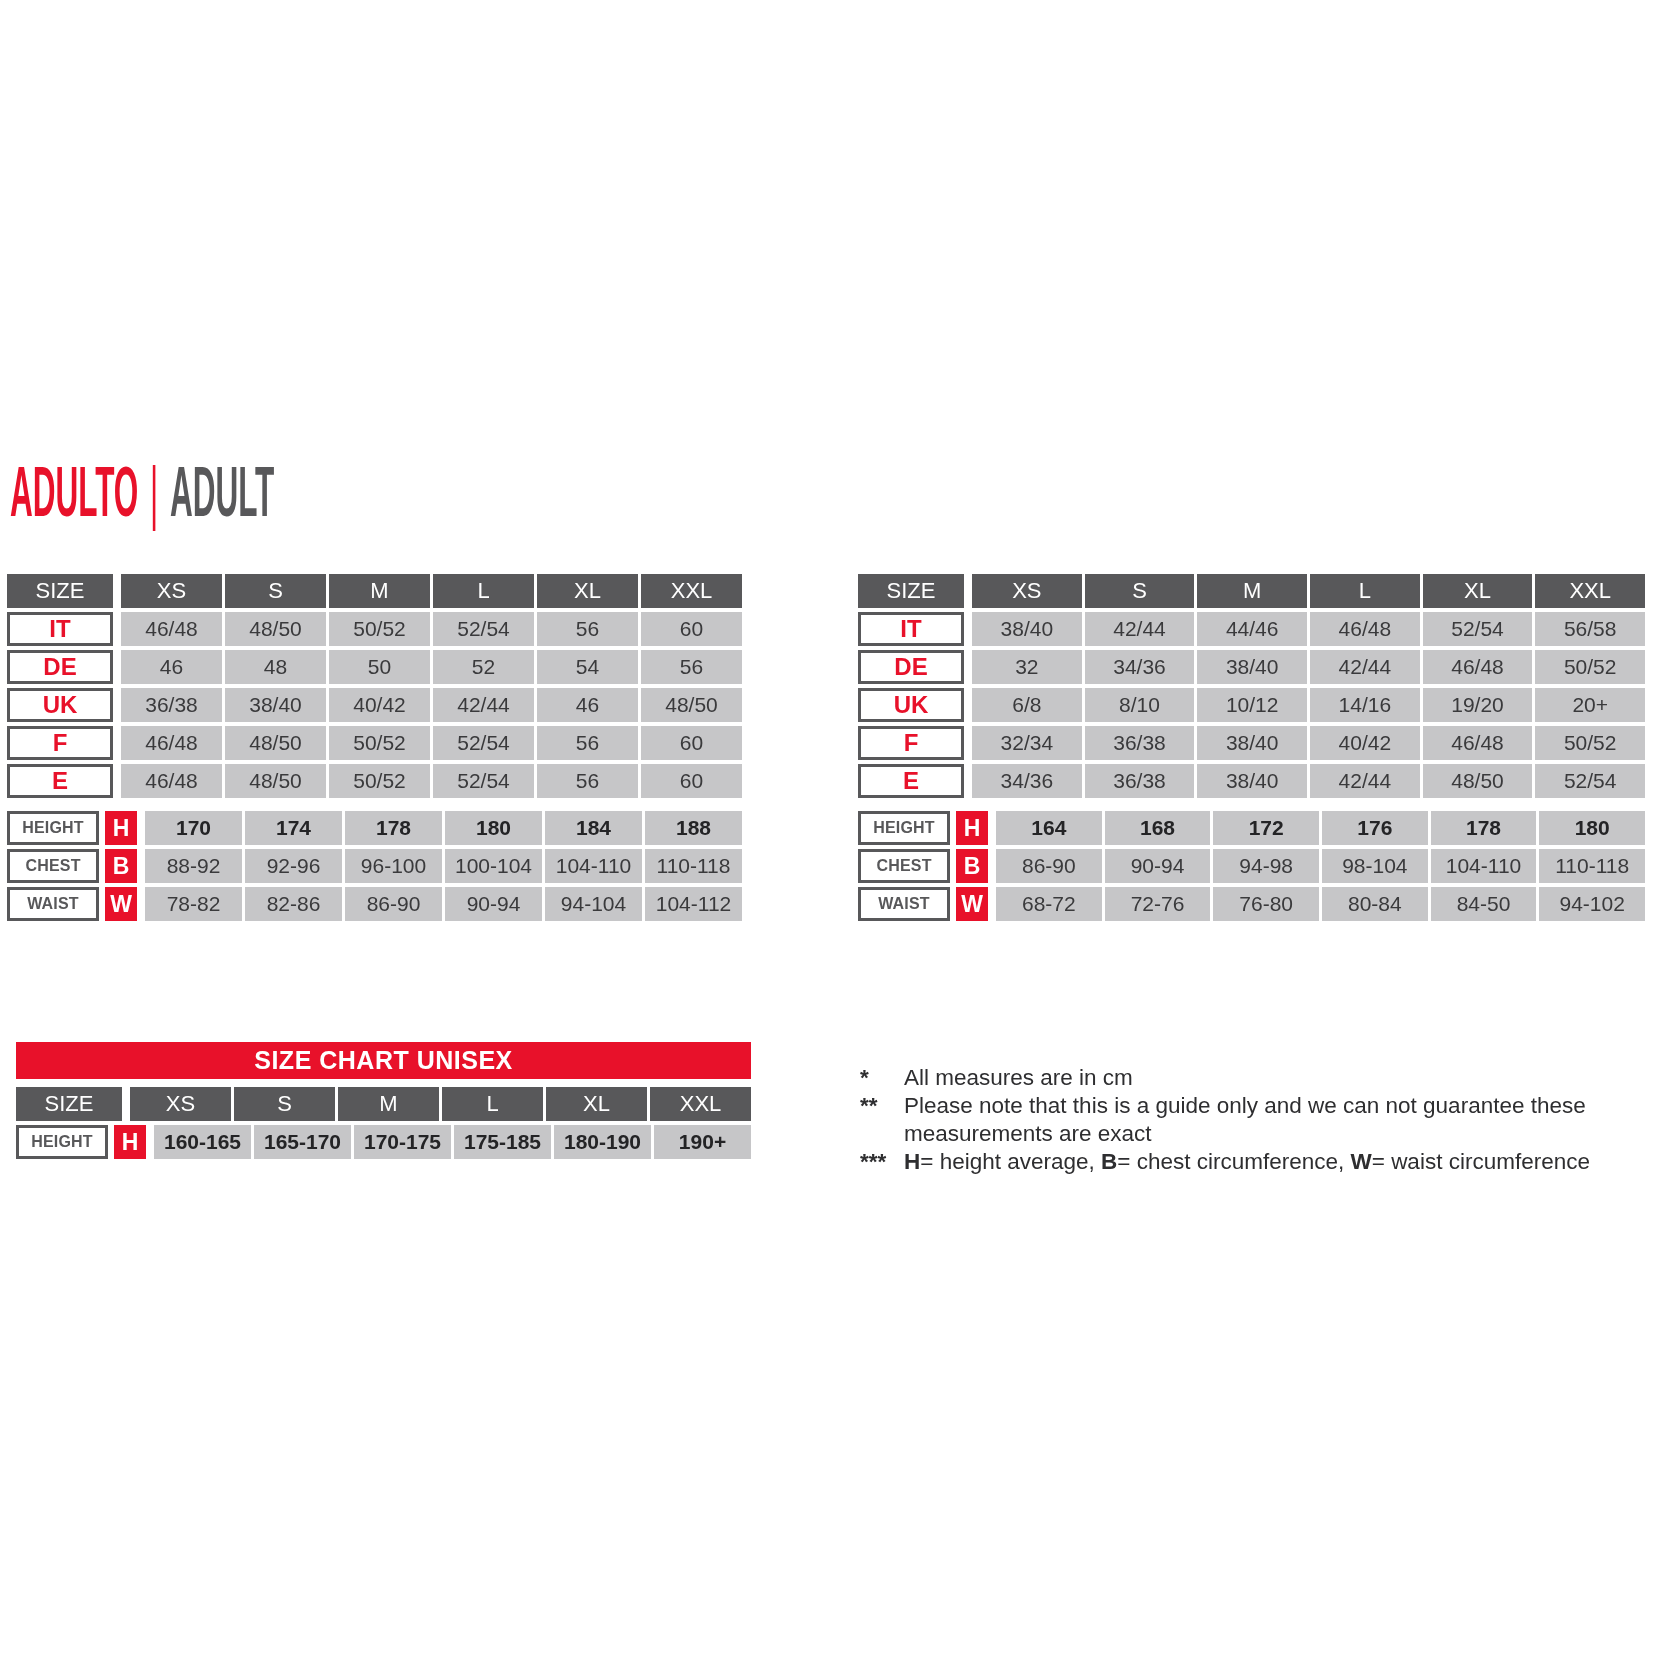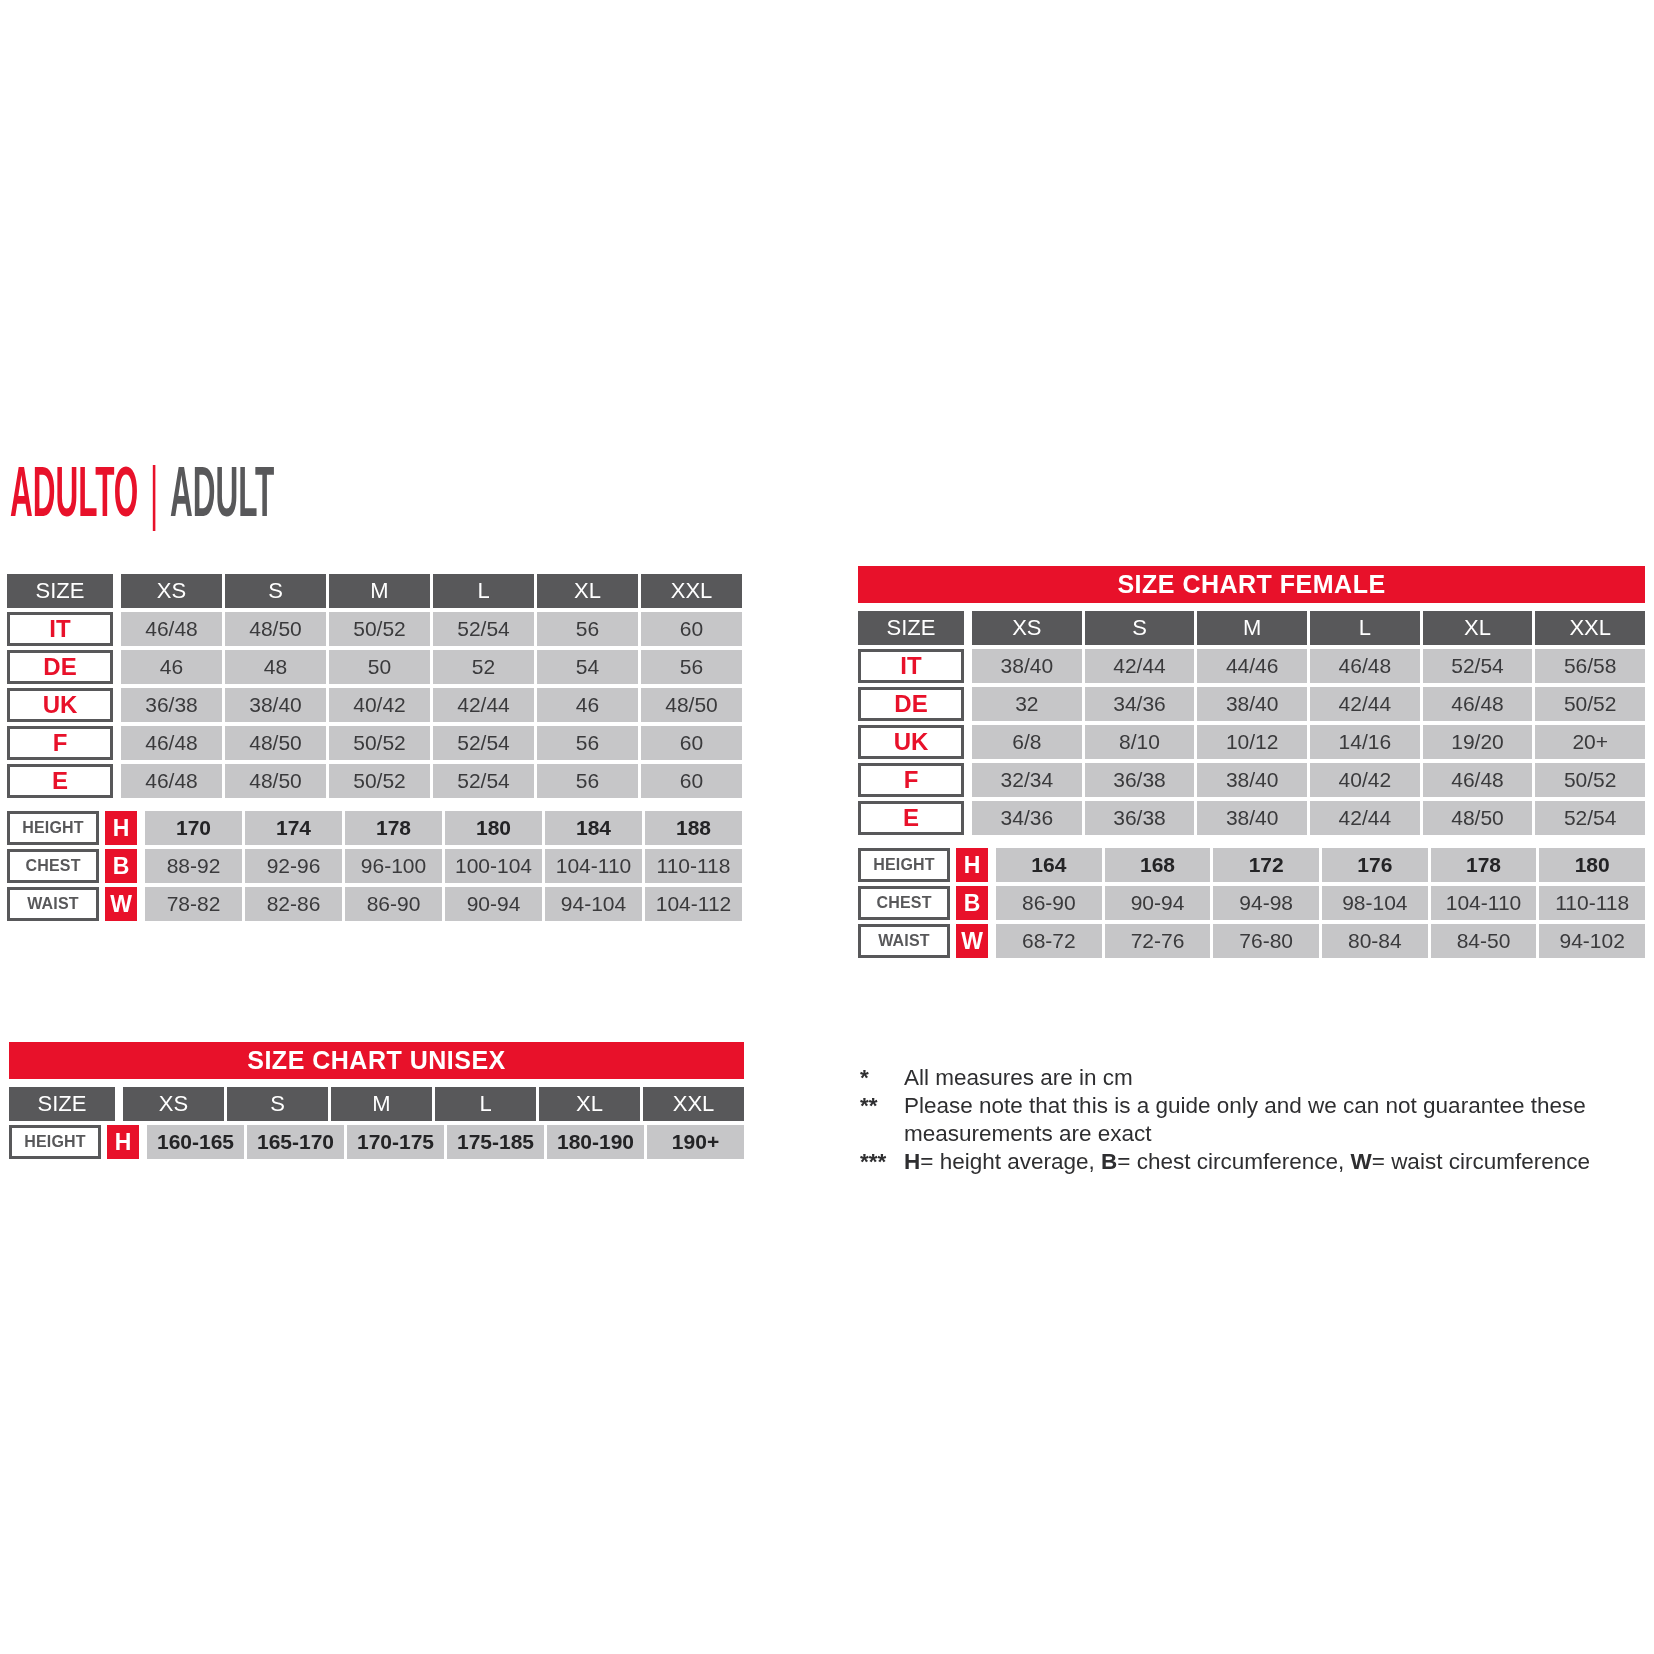--- a/index.html
+++ b/index.html
@@ -18,21 +18,21 @@
     font-weight:bold;font-size:70px;line-height:72px;letter-spacing:0px;
   }
   .t-red{color:#e8112a;}
   .t-gray{color:#58585a;}
   .t-sep{color:#e8112a;font-weight:400;margin:0 26px;}
 
   
   .tbl{position:absolute;}
   #table-male  {left:7px;  top:566px;width:735px;}
   #table-female{left:858px;top:566px;width:787px;}
-  #table-unisex{left:9px;  top:1042px;width:735px;}
+  #table-unisex{left:16px;  top:1042px;width:735px;}
 
   .bar{
     height:37px;background:#e8112a;color:#ffffff;
     display:flex;align-items:center;justify-content:center;
     font-weight:bold;font-size:25px;letter-spacing:0.5px;
   }
   .row{display:flex;height:34px;margin-top:4px;}
   .row.hdr{margin-top:8px;}
   .row.gap-big{margin-top:13px;}
   .cell{display:flex;align-items:center;justify-content:center;}
@@ -161,21 +161,20 @@
       </div>
       <div class="cell light data-cell first">78-82</div>
       <div class="cell light data-cell">82-86</div>
       <div class="cell light data-cell">86-90</div>
       <div class="cell light data-cell">90-94</div>
       <div class="cell light data-cell">94-104</div>
       <div class="cell light data-cell">104-112</div>
     </div>
   </div>
 <div class="tbl" id="table-female">
-    <div class="bar">SIZE CHART FEMALE</div>
     <div class="row hdr">
       <div class="cell dark label-slot">SIZE</div>
       <div class="cell dark data-cell first">XS</div>
       <div class="cell dark data-cell">S</div>
       <div class="cell dark data-cell">M</div>
       <div class="cell dark data-cell">L</div>
       <div class="cell dark data-cell">XL</div>
       <div class="cell dark data-cell">XXL</div>
     </div>
     <div class="row">

